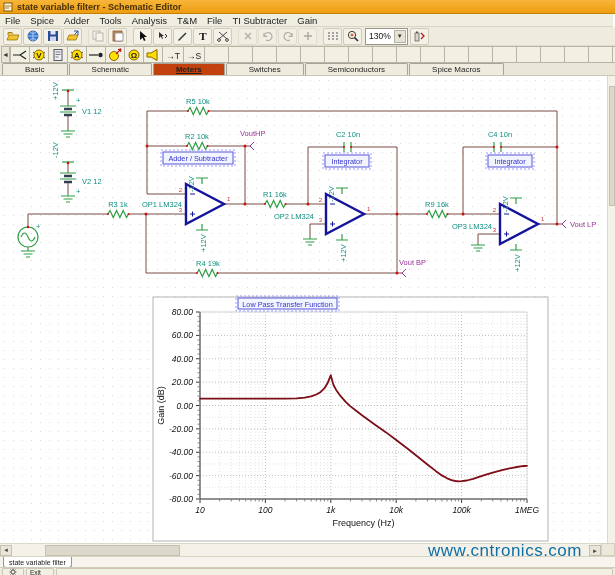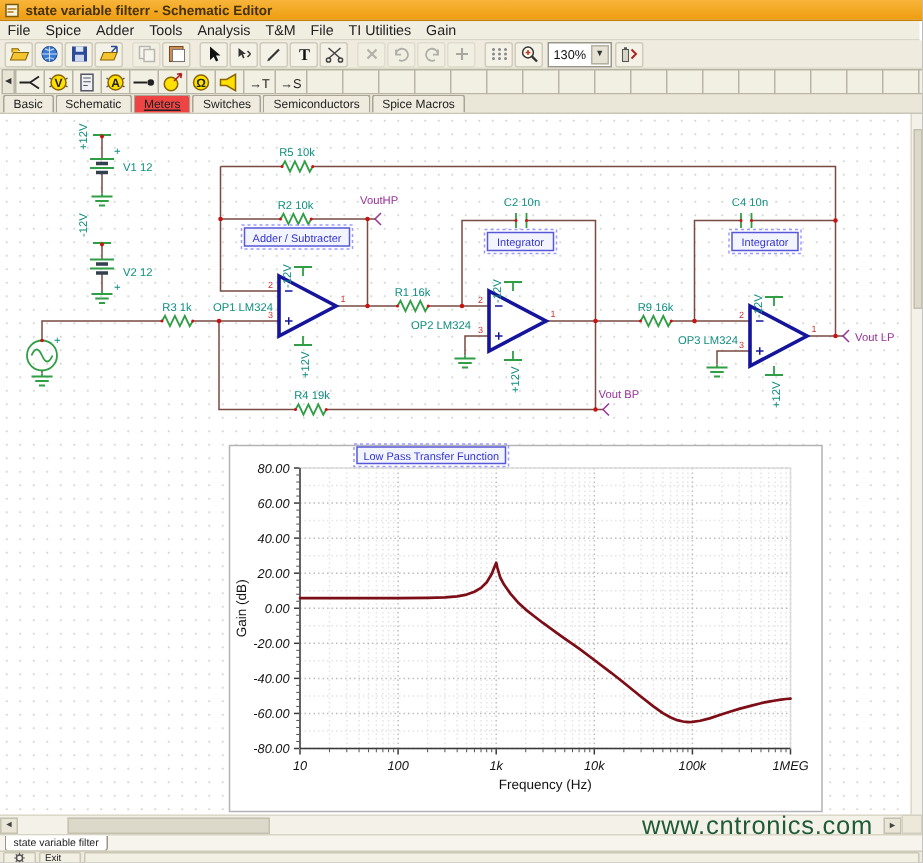--- a/index.html
+++ b/index.html
@@ -29,22 +29,22 @@
        align-items:stretch;padding-left:1px;box-sizing:border-box;}
   .pbtn{width:23px;border:1px solid #b9b5a6;border-right:none;background:#f2efe3;
         display:flex;align-items:center;justify-content:center;}
   .pbtn:last-of-type{border-right:1px solid #b9b5a6;}
   .scrl{width:10px;border:1px solid #b9b5a6;background:#e8e4d6;display:flex;align-items:center;
         justify-content:center;font-size:7px;color:#333;}
   
   .ctabs{position:absolute;left:0;top:63px;width:615px;height:13px;background:#eae6d8;display:flex;
          padding-left:2px;box-sizing:border-box;border-bottom:1px solid #cac6b6;}
   .ctab{font-size:8px;color:#222;border:1px solid #a9a596;border-bottom:none;background:#efecdf;
-        padding:0 6px;margin-right:1px;border-radius:2px 2px 0 0;display:flex;align-items:center;}
-  .ctab.active{background:#ef4444;font-weight:normal;text-decoration:underline;}
+        padding:0 22px;margin-right:1px;border-radius:2px 2px 0 0;display:flex;align-items:center;}
+  .ctab.active{background:#c2410c;font-weight:bold;text-decoration:underline;}
   
   .canvas{position:absolute;left:0;top:76px;width:607px;height:467px;background:#fff;
           background-image:radial-gradient(circle,#d5dad5 0.6px,transparent 0.7px);
           background-size:9px 9px;}
   .canvas svg{position:absolute;left:0;top:0;}
   
   .vscroll{position:absolute;left:607px;top:76px;width:8px;height:467px;background:#f3f1e8;
            border-left:1px solid #ddd9c9;box-sizing:border-box;}
   .vthumb{position:absolute;left:1px;top:10px;width:6px;height:120px;background:#ddd9ca;border:1px solid #c5c1b1;box-sizing:border-box;}
   .hscroll{position:absolute;left:0;top:543px;width:601px;height:13px;background:#f3f1e8;
@@ -57,21 +57,21 @@
   .sheetrow{position:absolute;left:0;top:556px;width:615px;height:11px;background:#f6f4ec;
             border-top:1px solid #d8d4c4;box-sizing:border-box;}
   .sheettab{position:absolute;left:3px;top:0px;height:10px;background:#fff;border:1px solid #9a968a;
             border-top:none;font-size:7px;color:#222;padding:0 5px;border-radius:0 0 3px 3px;
             display:flex;align-items:center;}
   
   .statusbar{position:absolute;left:0;top:567px;width:615px;height:8px;background:#eeeadd;
              border-top:1px solid #d0ccbc;display:flex;align-items:center;height:8px;}
   .scell{height:7px;border:1px solid #cbc7b7;border-radius:1px;background:#f2efe3;display:flex;
          align-items:center;font-size:6.5px;color:#222;margin-left:2px;padding:0 3px;}
-  .watermark{position:absolute;left:428px;top:541px;font-size:17px;color:#14532d;opacity:.95;
+  .watermark{position:absolute;left:428px;top:541px;font-size:17px;color:#0369a1;opacity:.95;
              letter-spacing:.5px;pointer-events:none;z-index:50;font-weight:500;}
   
   .wire{stroke:#7a4a42;stroke-width:1;fill:none;}
   .grn{stroke:#2f9e44;stroke-width:1.2;fill:none;}
   .blk{stroke:#33404d;stroke-width:2.4;fill:none;}
   .op{stroke:#14149c;stroke-width:2.4;fill:#fff;}
   .opm{stroke:#14149c;stroke-width:1;fill:none;}
   .lab{font:7.5px "Liberation Sans",sans-serif;fill:#0f8f80;}
   .plab{font:7.5px "Liberation Sans",sans-serif;fill:#993399;}
   .pinsym{stroke:#993399;stroke-width:1;fill:none;}
@@ -103,21 +103,21 @@
   </div>
 
   <div class="menubar">
     <span>File</span>
     <span>Spice</span>
     <span>Adder</span>
     <span>Tools</span>
     <span>Analysis</span>
     <span>T&amp;M</span>
     <span>File</span>
-    <span>TI Utilities</span>
+    <span>TI Subtracter</span>
     <span>Gain</span>
   </div>
 
   <div class="tb1">
     <div class="tbtn">
         <svg width="14" height="12">
           <path d="M1,10 L3,5 H13 L11,10 Z" fill="#f4c430" stroke="#8a6400" stroke-width=".7"></path>
           <path d="M2,5 V2.5 H6 L7,4" fill="#f4c430" stroke="#8a6400" stroke-width=".7"></path>
         </svg>
       </div>

